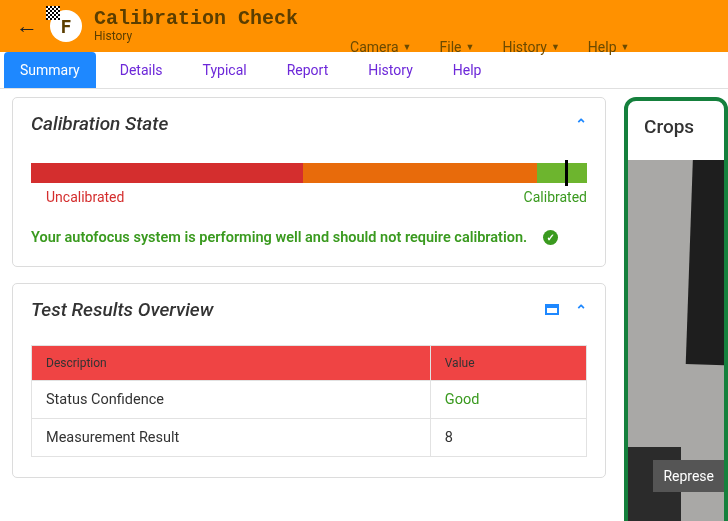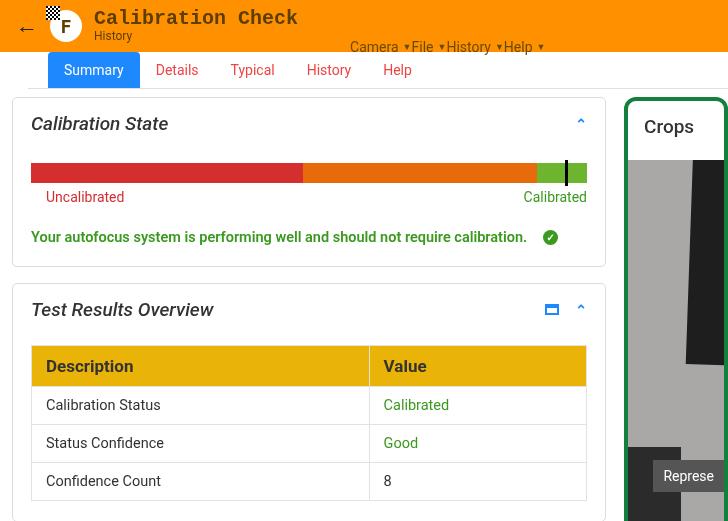--- a/index.html
+++ b/index.html
@@ -36,36 +36,35 @@
     top: -4px; left: -4px;
     width: 14px; height: 14px;
     background:
       repeating-linear-gradient(0deg,#000 0 2px,#fff 2px 4px),
       repeating-linear-gradient(90deg,#000 0 2px,#fff 2px 4px);
     background-blend-mode: difference;
   }
   .title-block { line-height: 1.1; }
   .title-main { font-size: 20px; font-weight: 600; color: #5b3e00; font-family: Liberation Mono, monospace; }
   .title-sub { font-size: 12px; color: #5b3e00; }
-  .top-menus { display: flex; margin-left: 40px; margin-top: 41px; }
+  .top-menus { display: flex; gap: 28px; margin-left: 40px; margin-top: 41px; }
   .top-menu-item { color: #6b4a00; font-size: 14px; cursor: pointer; display:flex; align-items:center; gap:4px;}
   .caret { font-size: 9px; }
 
   
   .subnav {
     display: flex;
-    gap: 0;
+    gap: 8px;
     border-bottom: 1px solid #e0e0e0;
-    padding: 0 12px 0 20px;
+    padding: 0 12px 0 4px;
     background:#fff;
-    margin-left:28px;
   }
   .subnav-item {
     padding: 10px 16px 10px;
-    color: #ef4444;
+    color: #6d28d9;
     font-size: 14px;
     cursor: pointer;
   }
   .subnav-item.active {
     background: #1e88ff;
     color: #fff;
     border-top-left-radius: 4px;
     border-top-right-radius: 4px;
   }
 
@@ -127,21 +126,21 @@
   }
 
   
   table { width:100%; border-collapse: collapse; }
   th, td {
     text-align:left;
     padding: 10px 14px;
     border: 1px solid #e2e2e2;
     font-size: 14.5px;
   }
-  th { font-weight:700; font-size:17px; background:#eab308; }
+  th { font-weight:400; font-size:12px; background:#ef4444; }
   .val-good { color:#3a9a1f; }
 
   
   .side-panel {
     border:4px solid #15803d;
     border-radius:12px;
     background:#fff;
     overflow:hidden;
   }
   .side-head { padding:14px 16px; font-size:19px; font-weight:500;}
@@ -197,20 +196,21 @@
       <span>Help</span>
       <span class="caret">▼</span>
     </div>
   </div>
 </div>
 
 <div class="subnav">
   <div class="subnav-item active">Summary</div>
   <div class="subnav-item">Details</div>
   <div class="subnav-item">Typical</div>
+  <div class="subnav-item">Report</div>
   <div class="subnav-item">History</div>
   <div class="subnav-item">Help</div>
 </div>
 
 <div class="body-row">
 
   <div class="main-col">
 
     <div class="panel">
       <div class="panel-head">
@@ -248,29 +248,25 @@
       <div class="panel-body">
         <table>
           <thead>
             <tr>
               <th>Description</th>
               <th>Value</th>
             </tr>
           </thead>
           <tbody>
             <tr>
-              <td>Calibration Status</td>
-              <td class="val-good">Calibrated</td>
-            </tr>
-            <tr>
               <td>Status Confidence</td>
               <td class="val-good">Good</td>
             </tr>
             <tr>
-              <td>Confidence Count</td>
+              <td>Measurement Result</td>
               <td>8</td>
             </tr>
           </tbody>
         </table>
       </div>
     </div>
 
   </div>
 
   <div class="side-col">

